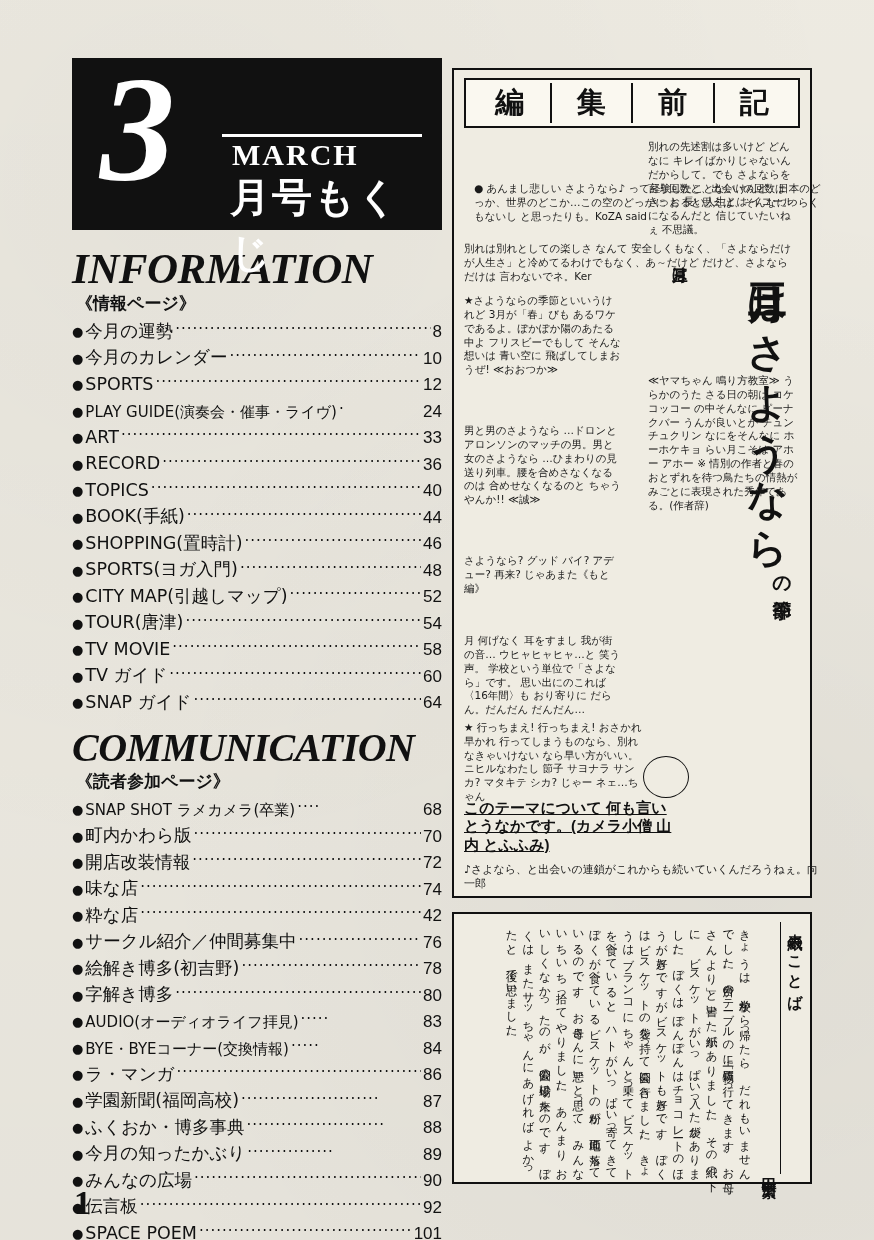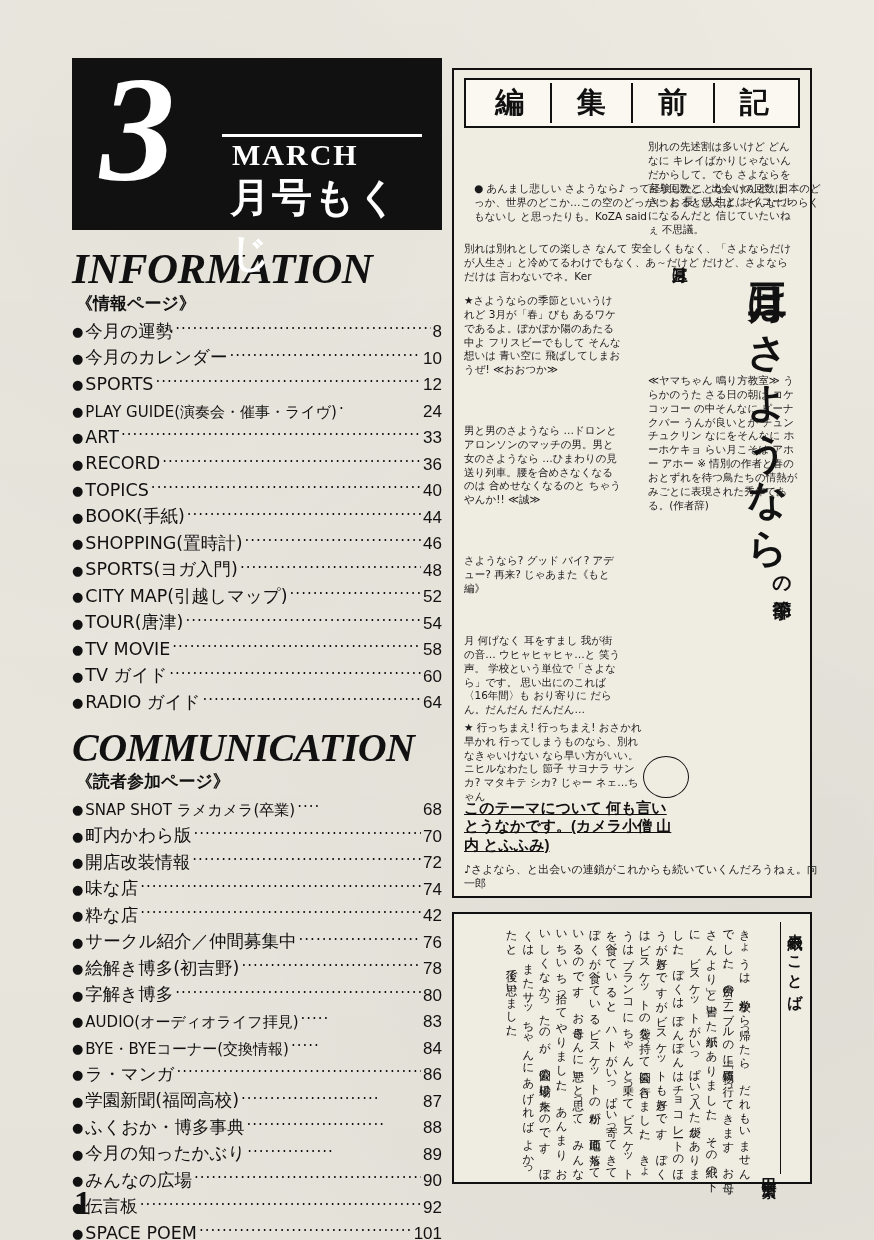--- a/index.html
+++ b/index.html
@@ -368,21 +368,21 @@
           <span class="pg">58</span>
         </li>
       <li>
           <span class="bullet">●</span>
           <span class="label">TV ガイド</span>
           <span class="dots">···································································</span>
           <span class="pg">60</span>
         </li>
       <li>
           <span class="bullet">●</span>
-          <span class="label">RADIO ガイド</span>
+          <span class="label">SNAP ガイド</span>
           <span class="dots">···································································</span>
           <span class="pg">64</span>
         </li>
     </ul>
 
     <div class="sec-head comm">COMMUNICATION</div>
     <div class="sec-sub">《読者参加ページ》</div>
 
     <ul class="toc">
       <li>

